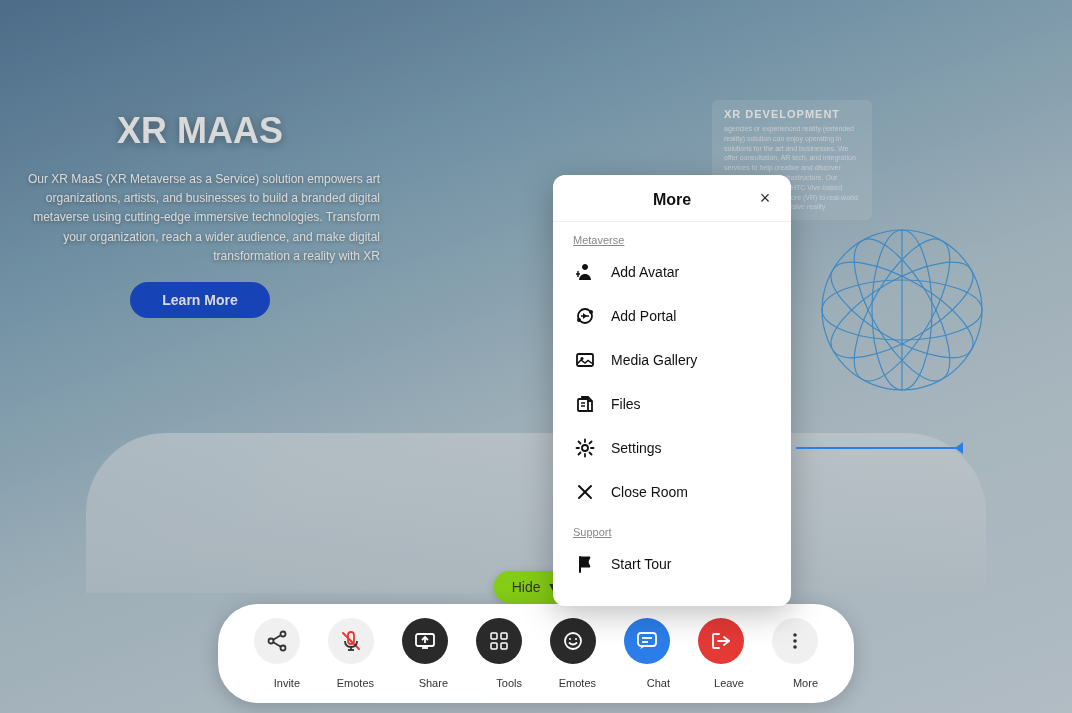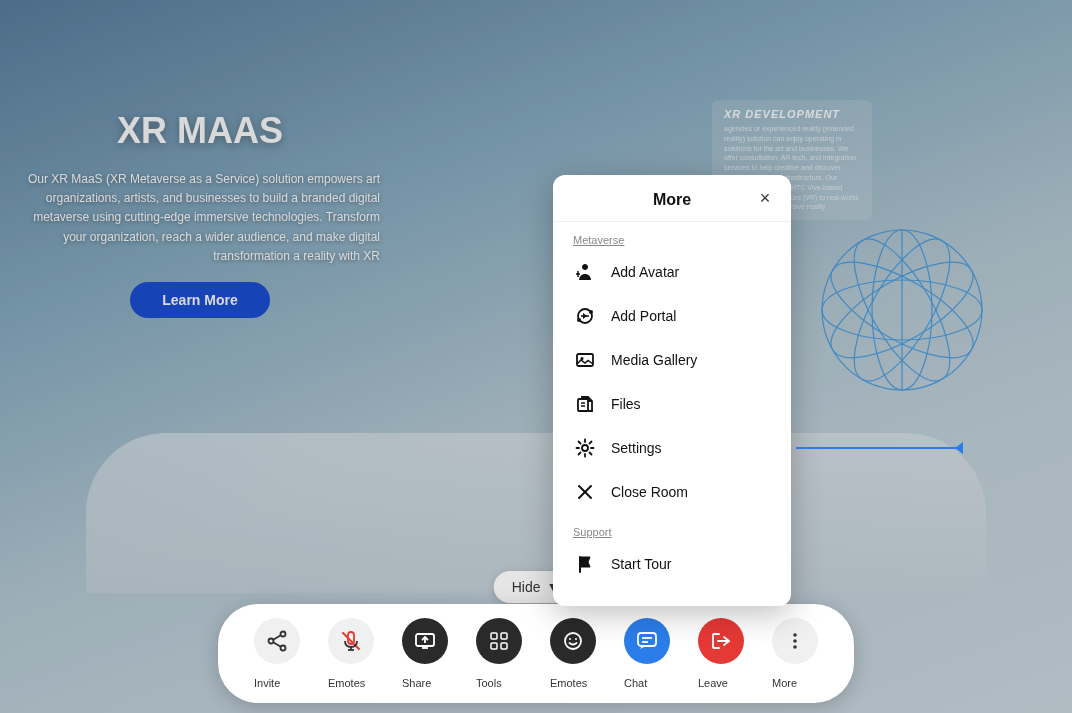--- a/index.html
+++ b/index.html
@@ -28,21 +28,20 @@
       border-radius: 6px;
       padding: 8px 12px;
       width: 160px;
     }
     .xr-dev-card .title {
       color: white;
       font-size: 11px;
       font-weight: 700;
       letter-spacing: 1px;
       margin-bottom: 4px;
-      font-style: italic;
     }
     .xr-dev-card .body-text {
       color: rgba(255,255,255,0.7);
       font-size: 7px;
       line-height: 1.4;
     }
 
     
     .sphere-right {
       position: absolute;
@@ -204,21 +203,21 @@
       border-right: 8px solid #2b7de9;
       margin-left: -1px;
     }
 
     
     .hide-btn {
       position: absolute;
       bottom: 110px;
       left: 50%;
       transform: translateX(-50%);
-      background: #e5e5e5;
+      background: #84cc16;
       border: none;
       border-radius: 20px;
       padding: 8px 18px;
       font-size: 14px;
       color: #333;
       cursor: pointer;
       box-shadow: 0 2px 8px rgba(0,0,0,0.15);
       display: flex;
       align-items: center;
       gap: 6px;
@@ -236,21 +235,21 @@
       padding: 10px 24px;
       display: flex;
       align-items: center;
       gap: 4px;
       box-shadow: 0 4px 20px rgba(0,0,0,0.2);
       z-index: 5;
     }
     .tool-item {
       display: flex;
       flex-direction: column;
-      align-items: flex-start;
+      align-items: flex-end;
       gap: 13px;
       padding: 4px 12px;
       cursor: pointer;
     }
     .tool-icon-circle {
       width: 46px;
       height: 46px;
       border-radius: 50%;
       display: flex;
       align-items: center;

